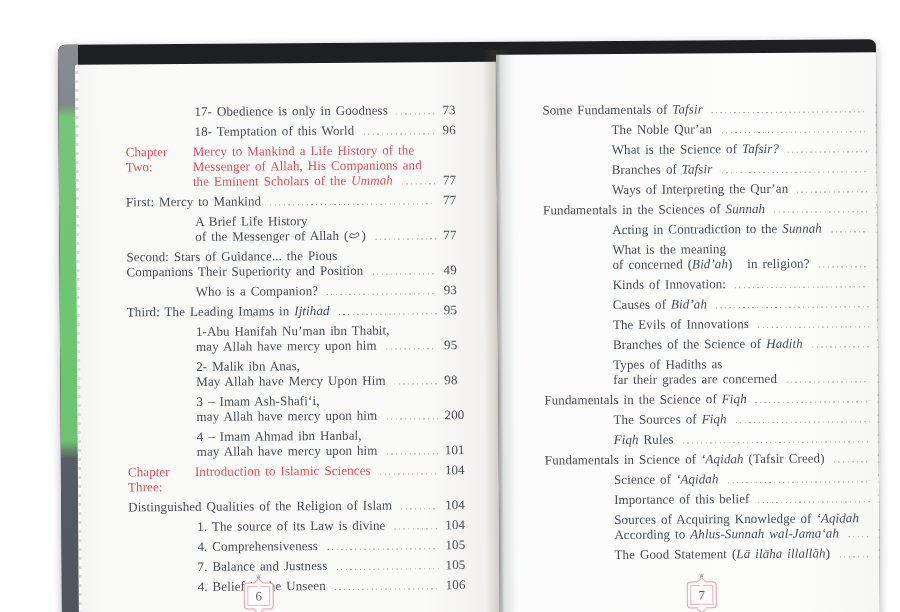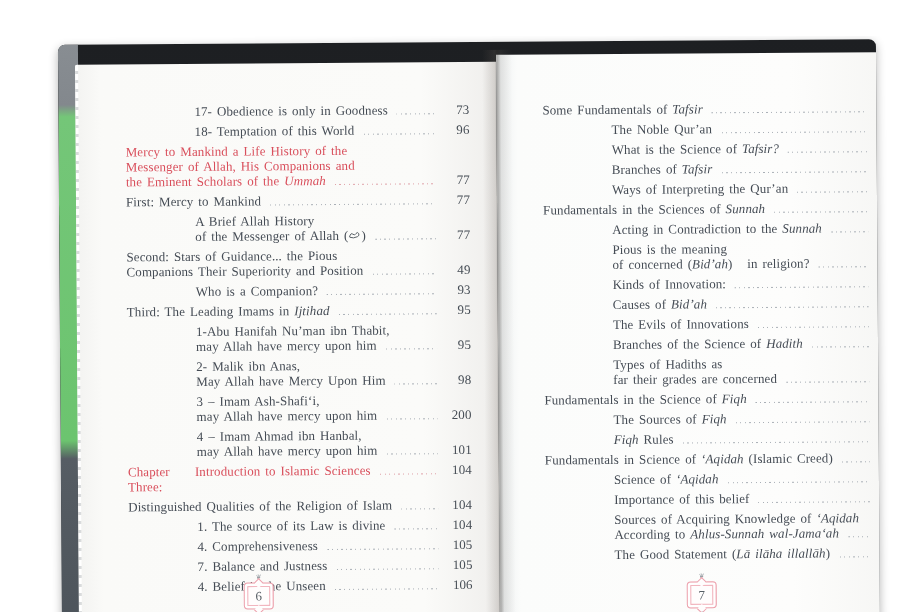--- a/index.html
+++ b/index.html
@@ -34,21 +34,21 @@
   .chlabel{flex:0 0 67px;color:#d94f5c;}
   .entry.chapter .ebody{flex:1;}
   .entry.chapter .line{color:#d94f5c;}
   .entry.ind{margin-left:69px;}
   .line.last{display:flex;align-items:flex-end;}
   .txt{white-space:nowrap;}
   .it{font-style:italic;}
   .lead{flex:1;height:2px;align-self:flex-end;margin:0 7px 3px 9px;
         background:repeating-linear-gradient(90deg,#a9afb6 0 1.3px,transparent 1.3px 4.6px) bottom/100% 1.4px no-repeat;}
   .entry.chapter .lead{background:repeating-linear-gradient(90deg,#dfa2a9 0 1.3px,transparent 1.3px 4.6px) bottom/100% 1.4px no-repeat;}
-  .pgno{min-width:27px;text-align:right;color:#474e56;}
+  .pgno{min-width:27px;text-align:left;color:#474e56;}
   .entry.chapter .pgno{color:#474e56;}
   .pbuh{display:inline-block;vertical-align:baseline;line-height:0;}
   
   .badge-wrap{position:absolute;width:34px;text-align:center;}
   .badge-wrap::before,.badge-wrap::after{position:absolute;left:0;right:0;
         color:#9aa0a5;font-size:7px;line-height:7px;font-family:"DejaVu Sans",sans-serif;}
   .badge-wrap::before{content:"\2766";top:-8px;}
   .badge-wrap::after{content:"\2766";bottom:-8px;transform:scaleY(-1);}
   .badge{position:relative;margin:0 auto;width:28px;height:25px;border:1px solid #ec9fab;border-radius:4px;
         box-shadow:inset 0 0 0 2.5px #ffffff,inset 0 0 0 3.6px #f2b6bf;
@@ -83,20 +83,21 @@
           <div class="entry ind">
             <div class="ebody">
               <div class="line last">
                 <span class="txt"><span>18- Temptation of this World</span></span>
                 <span class="lead"></span>
                 <span class="pgno">96</span>
               </div>
             </div>
           </div>
           <div class="entry chapter">
+            <span class="chlabel">Chapter Two:</span>
             <div class="ebody">
               <div class="line"><span class="txt"><span>Mercy to Mankind a Life History of the</span></span></div>
               <div class="line"><span class="txt"><span>Messenger of Allah, His Companions and</span></span></div>
               <div class="line last">
                 <span class="txt"><span>the Eminent Scholars of the </span><span class="it">Ummah</span></span>
                 <span class="lead"></span>
                 <span class="pgno">77</span>
               </div>
             </div>
           </div>
@@ -104,21 +105,21 @@
             <div class="ebody">
               <div class="line last">
                 <span class="txt"><span>First: Mercy to Mankind</span></span>
                 <span class="lead"></span>
                 <span class="pgno">77</span>
               </div>
             </div>
           </div>
           <div class="entry ind">
             <div class="ebody">
-              <div class="line"><span class="txt"><span>A Brief Allah History</span></span></div>
+              <div class="line"><span class="txt"><span>A Brief Life History</span></span></div>
               <div class="line last">
                 <span class="txt"><span>of the Messenger  of Allah (</span><span class="pbuh"><svg width="13" height="10" viewBox="0 0 20 14" aria-hidden="true">
                       <path d="M2 10 Q4 3 7 6 T12 5 Q14 2 16 5 Q18 8 14 10 Q8 13 3 11" fill="none" stroke="#4a5158" stroke-width="1.4" stroke-linecap="round"></path>
                     </svg></span><span>)</span></span>
                 <span class="lead"></span>
                 <span class="pgno">77</span>
               </div>
             </div>
           </div>
           <div class="entry">
@@ -312,21 +313,21 @@
             <div class="ebody">
               <div class="line last">
                 <span class="txt"><span>Acting in Contradiction to the </span><span class="it">Sunnah</span></span>
                 <span class="lead"></span>
                 <span class="pgno">119</span>
               </div>
             </div>
           </div>
           <div class="entry ind">
             <div class="ebody">
-              <div class="line"><span class="txt"><span>Pious is the meaning</span></span></div>
+              <div class="line"><span class="txt"><span>What is the meaning</span></span></div>
               <div class="line last">
                 <span class="txt"><span>of concerned (</span><span class="it">Bid’ah</span><span>)&nbsp;&nbsp; in religion?</span></span>
                 <span class="lead"></span>
                 <span class="pgno">119</span>
               </div>
             </div>
           </div>
           <div class="entry ind">
             <div class="ebody">
               <div class="line last">
@@ -396,21 +397,21 @@
               <div class="line last">
                 <span class="txt"><span class="it">Fiqh</span><span> Rules</span></span>
                 <span class="lead"></span>
                 <span class="pgno">126</span>
               </div>
             </div>
           </div>
           <div class="entry">
             <div class="ebody">
               <div class="line last">
-                <span class="txt"><span>Fundamentals in Science of </span><span class="it">‘Aqidah</span><span> (Islamic Creed)</span></span>
+                <span class="txt"><span>Fundamentals in Science of </span><span class="it">‘Aqidah</span><span> (Tafsir Creed)</span></span>
                 <span class="lead"></span>
                 <span class="pgno">129</span>
               </div>
             </div>
           </div>
           <div class="entry ind">
             <div class="ebody">
               <div class="line last">
                 <span class="txt"><span>Science of </span><span class="it">‘Aqidah</span></span>
                 <span class="lead"></span>

